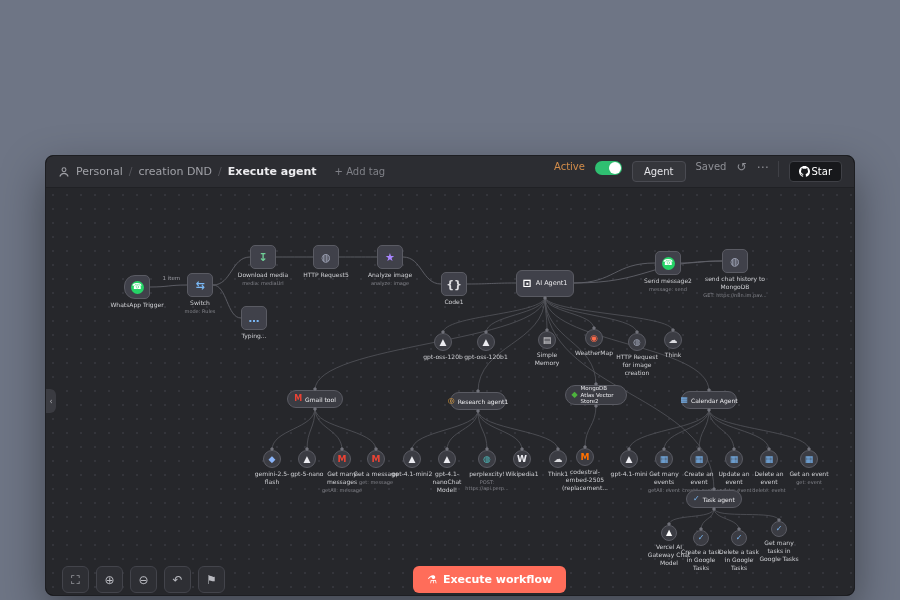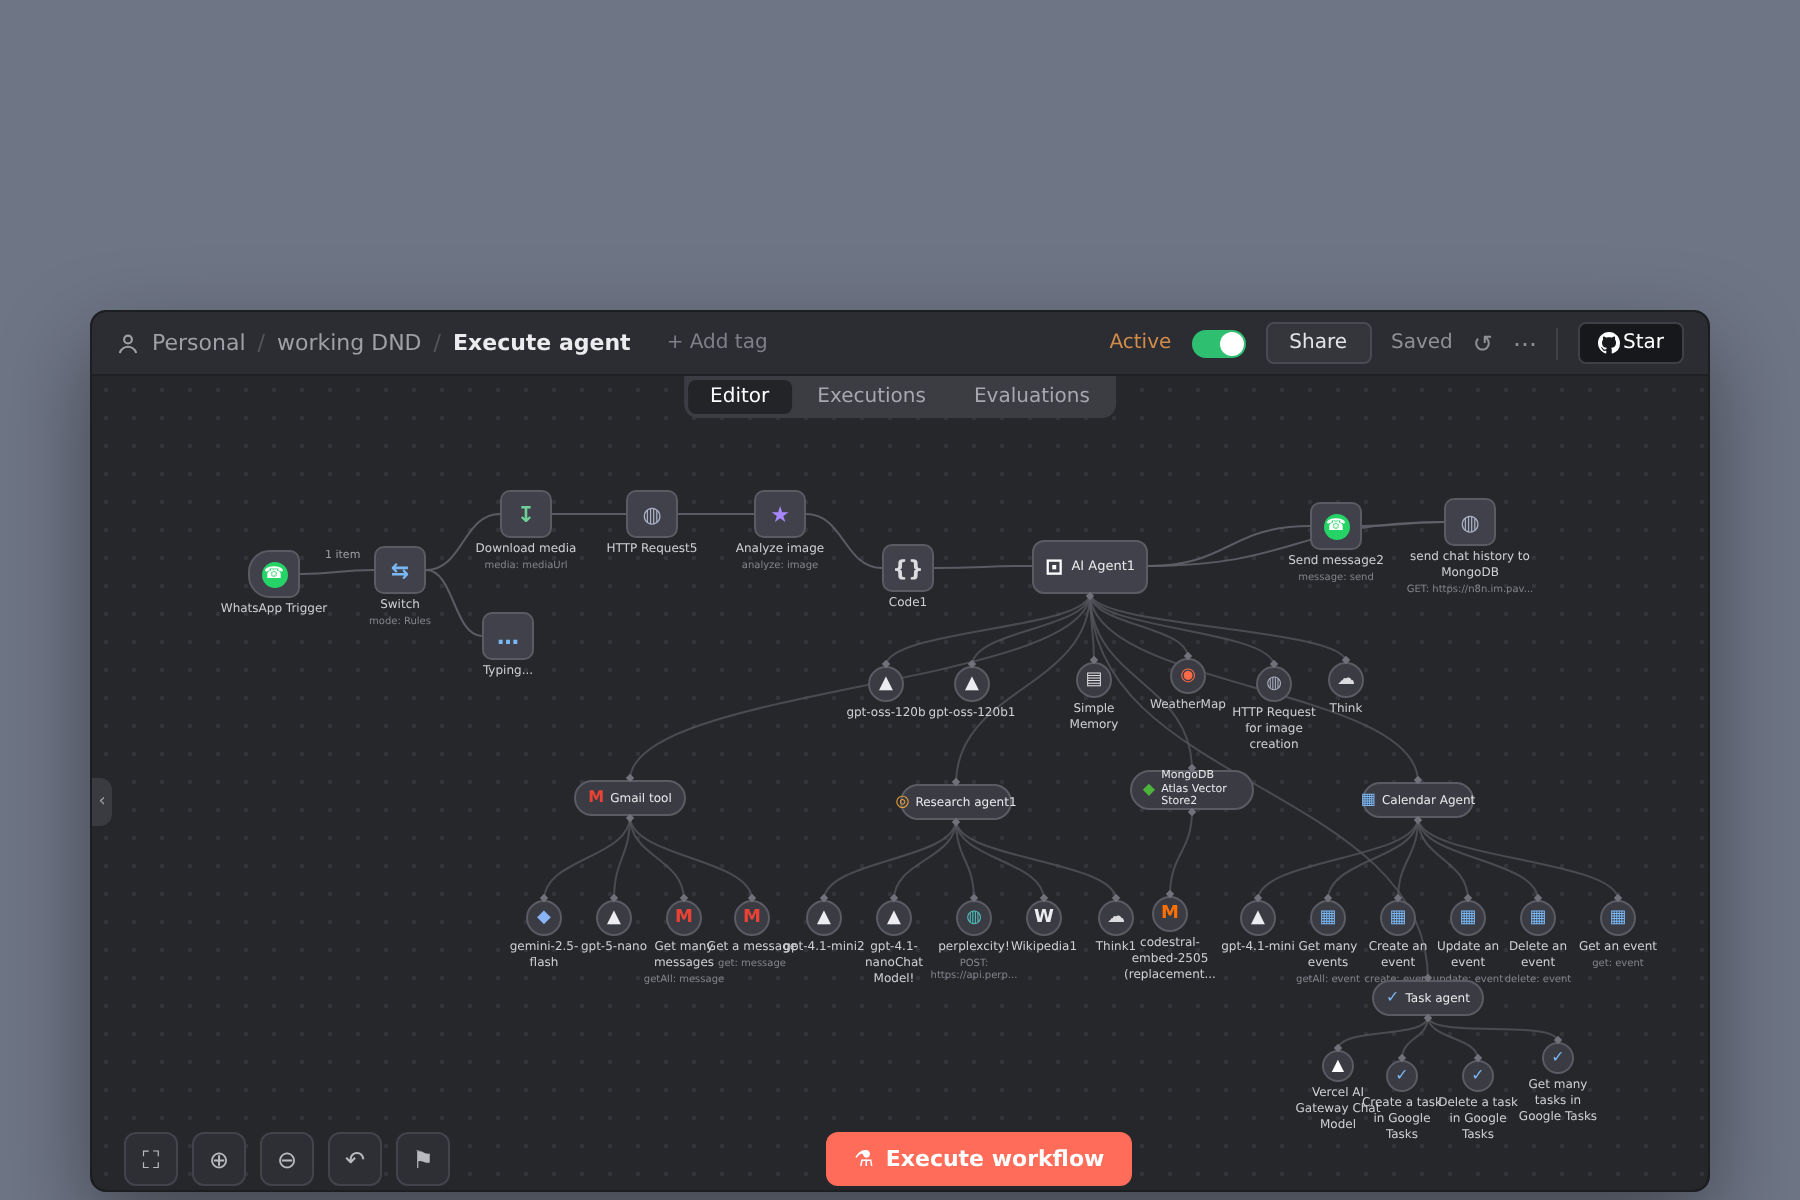--- a/index.html
+++ b/index.html
@@ -16,21 +16,21 @@
   }
   
   .titlebar {
     height:32px; display:flex; align-items:center; gap:6px; padding:0 12px;
     background:#2c2d32; border-bottom:1px solid #202125; position:relative; z-index:7;
   }
   .crumb { font-size:11px; color:#9fa0a6; cursor:pointer; }
   .crumb.current { color:#ececef; font-weight:bold; }
   .sep { color:#55565c; font-size:11px; }
   .add-tag { font-size:10px; color:#7f8087; margin-left:12px; cursor:pointer; }
-  .tb-right { margin-left:auto; display:flex; align-items:center; gap:10px; }
+  .tb-right { margin-left:auto; display:flex; gap:10px; }
   .active-label { font-size:10px; color:#d28c4a; }
   .toggle { width:27px; height:14px; border-radius:7px; background:#2fbf71; position:relative; cursor:pointer; display:inline-block; }
   .toggle .knob { position:absolute; right:1px; top:1px; width:12px; height:12px; border-radius:50%; background:#fff; }
   .share-btn { font-size:10px; color:#e4e4e8; background:#35363b; border:1px solid #4a4b52; border-radius:4px; padding:4px 11px; cursor:pointer; font-family:inherit; }
   .saved { font-size:10px; color:#8f9096; }
   .icon-btn { font-size:12px; color:#8f9096; cursor:pointer; line-height:1; }
   .vsep { width:1px; height:16px; background:#3f4046; }
   .star-btn { display:flex; align-items:center; gap:1px; background:#17181b; border:1px solid #3f4046; border-radius:4px; padding:4px 9px; color:#fff; font-size:10px; cursor:pointer; font-family:inherit; }
   
   .tabs {
@@ -104,31 +104,31 @@
 
   <div class="titlebar">
     <span style="display:flex;">
       <svg width="12" height="12" viewBox="0 0 16 16">
         <circle cx="8" cy="5" r="2.6" fill="none" stroke="#9fa0a6" stroke-width="1.4"></circle>
         <path d="M2.5 14c1-3.2 3.8-4.2 5.5-4.2s4.5 1 5.5 4.2" fill="none" stroke="#9fa0a6" stroke-width="1.4"></path>
       </svg>
     </span>
     <span class="crumb">Personal</span>
     <span class="sep">/</span>
-    <span class="crumb">working DND</span>
+    <span class="crumb">creation DND</span>
     <span class="sep">/</span>
     <span class="crumb current">Execute agent</span>
     <span class="add-tag">+ Add tag</span>
 
     <div class="tb-right">
       <span class="active-label">Active</span>
       <span class="toggle" id="active-toggle" style="background: rgb(47, 191, 113);">
           <span class="knob"></span>
         </span>
-      <button class="share-btn">Share</button>
+      <button class="share-btn">Agent</button>
       <span class="saved">Saved</span>
       <span class="icon-btn">↺</span>
       <span class="icon-btn">⋯</span>
       <span class="vsep"></span>
       <button class="star-btn">
         <span style="display:flex;">
           <svg width="11" height="11" viewBox="0 0 16 16">
             <path fill="#ffffff" d="M8 0C3.58 0 0 3.58 0 8c0 3.54 2.29 6.53 5.47 7.59.4.07.55-.17.55-.38 0-.19-.01-.82-.01-1.49-2.01.37-2.53-.49-2.69-.94-.09-.23-.48-.94-.82-1.13-.28-.15-.68-.52-.01-.53.63-.01 1.08.58 1.23.82.72 1.21 1.87.87 2.33.66.07-.52.28-.87.51-1.07-1.78-.2-3.64-.89-3.64-3.95 0-.87.31-1.59.82-2.15-.08-.2-.36-1.02.08-2.12 0 0 .67-.21 2.2.82.64-.18 1.32-.27 2-.27s1.36.09 2 .27c1.53-1.04 2.2-.82 2.2-.82.44 1.1.16 1.92.08 2.12.51.56.82 1.27.82 2.15 0 3.07-1.87 3.75-3.65 3.95.29.25.54.73.54 1.48 0 1.07-.01 1.93-.01 2.2 0 .21.15.46.55.38A8.01 8.01 0 0 0 16 8c0-4.42-3.58-8-8-8z"></path>
           </svg>
         </span>
@@ -343,25 +343,20 @@
           <div class="nlabel">Delete a task in Google Tasks</div>
         </div>
         <div class="node s-circlesm" style="left: 725px; top: 333px; width: 16px; height: 16px;">
           <span class="glyph" style="color: rgb(122, 184, 245);">✓</span>
           <div class="nlabel">Get many tasks in Google Tasks</div>
         </div>
         <div class="edge-label" style="left: 114.5px; top: 87px;">1 item</div>
       </div>
   </div>
 
-  <div class="tabs" id="tabs">
-      <span class="tab active">Editor</span>
-      <span class="tab">Executions</span>
-      <span class="tab">Evaluations</span>
-    </div>
 
   <div class="edge-handle">‹</div>
 
   <div class="controls" id="controls">
       <div class="ctrl">⛶</div>
       <div class="ctrl">⊕</div>
       <div class="ctrl">⊖</div>
       <div class="ctrl">↶</div>
       <div class="ctrl">⚑</div>
     </div>

